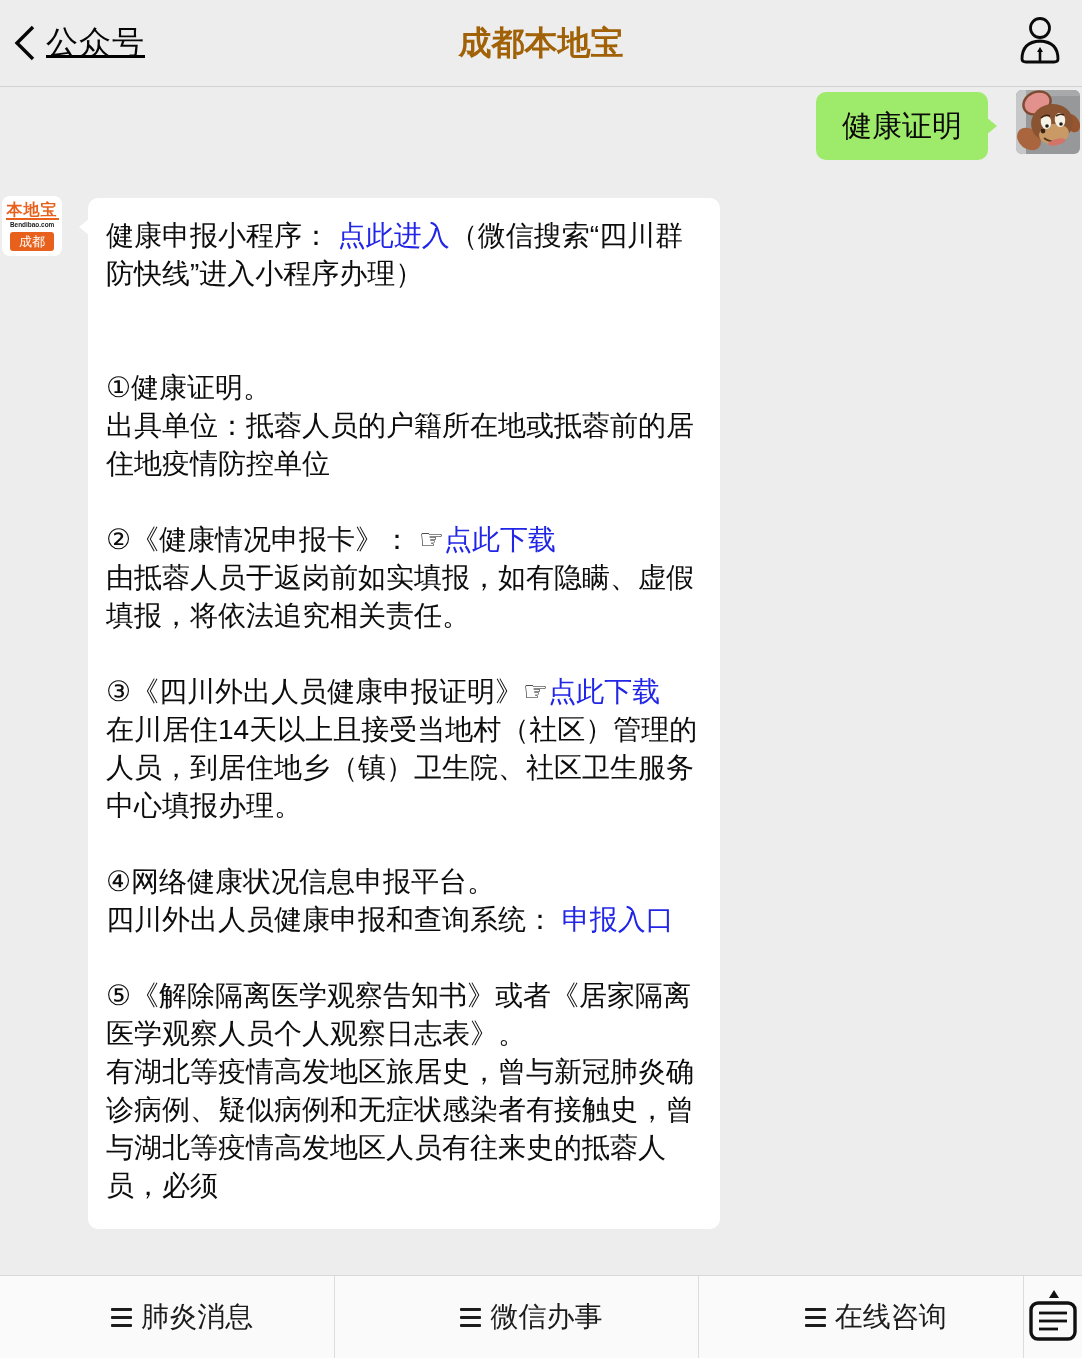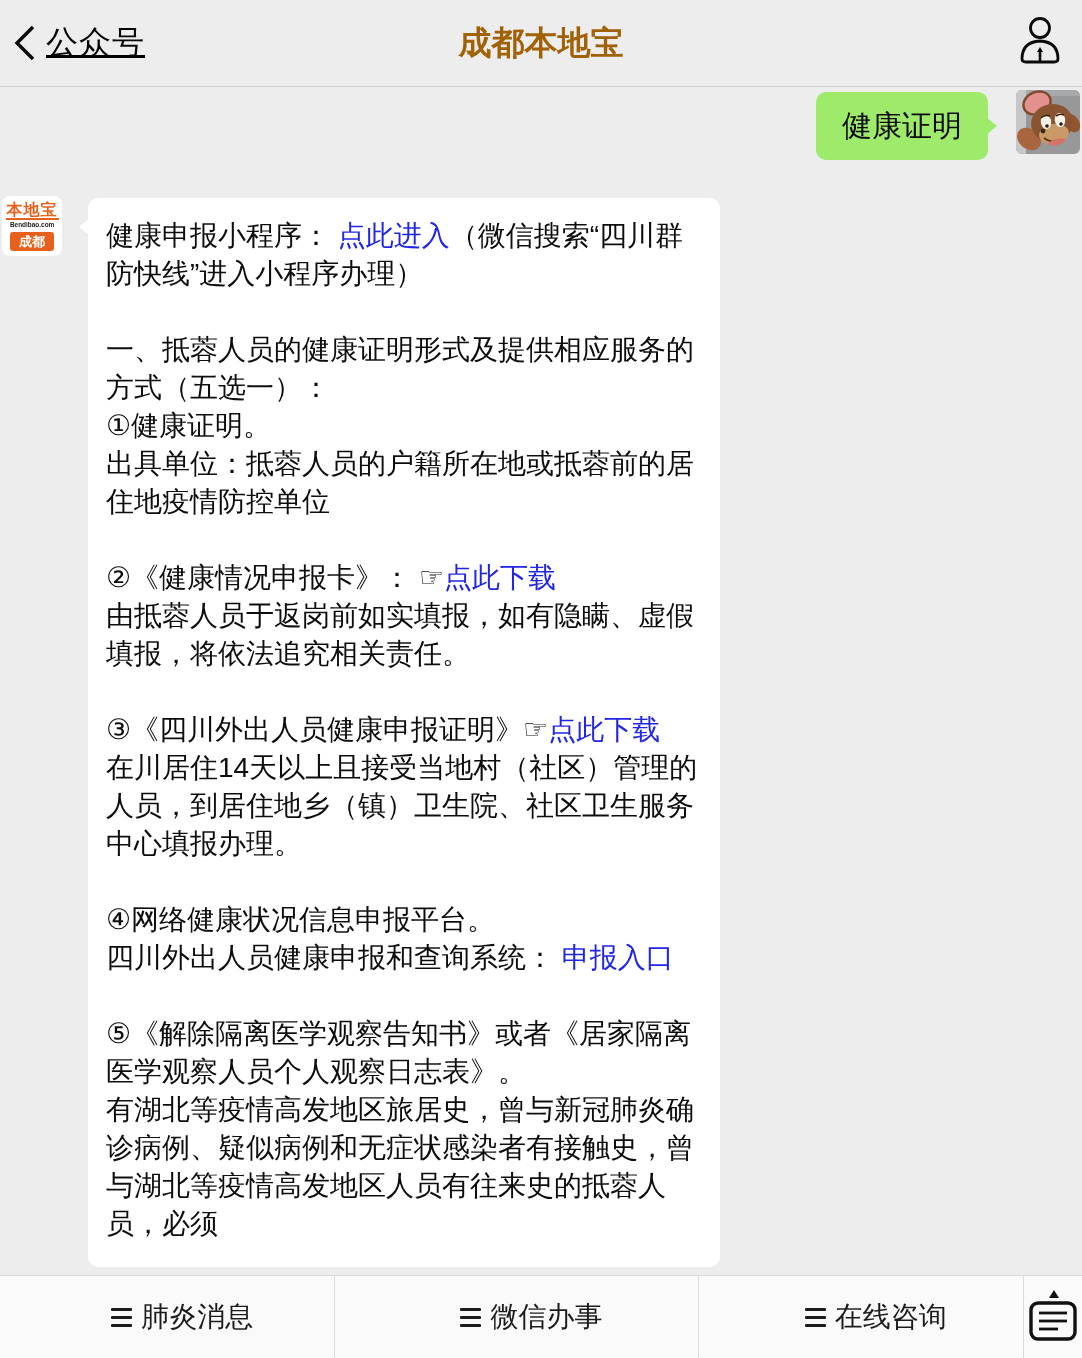--- a/index.html
+++ b/index.html
@@ -48,21 +48,21 @@
   
   .oa-avatar{
     position:absolute;top:109px;left:2px;width:60px;height:60px;
     background:#fff;border-radius:8px;overflow:hidden;
     display:flex;flex-direction:column;align-items:center;
     box-sizing:border-box;padding-top:5px;
   }
   .oa-avatar .l1{font-size:16px;font-weight:bold;color:#e8611c;letter-spacing:1px;line-height:17px;border-bottom:2px solid #e8611c;padding:0 1px;}
   .oa-avatar .l2{font-size:7px;font-weight:bold;color:#1a1a1a;line-height:10px;transform:scale(.92);}
   .oa-avatar .l3{
-    margin-top:2px;background:#e8611c;color:#fff;font-size:13px;font-weight:bold;
+    margin-top:2px;background:#e8611c;color:#fff;font-size:13px;font-weight:normal;
     border-radius:3px;padding:1px 9px;line-height:17px;
   }
   .white-bubble{
     position:absolute;top:111px;left:88px;width:632px;
     background:#ffffff;border-radius:10px;
     box-sizing:border-box;padding:19px 20px 24px 18px;
   }
   .white-bubble::before{
     content:"";position:absolute;left:-9px;top:20px;
     width:0;height:0;border-top:9px solid transparent;
@@ -153,21 +153,21 @@
 
   <div class="oa-avatar">
     <span class="l1">本地宝</span>
     <span class="l2">Bendibao.com</span>
     <span class="l3">成都</span>
   </div>
 
   <div class="white-bubble">
     <div>
         <p class="msg-p"><span>健康申报小程序： </span><span class="msg-link">点此进入</span><span>（微信搜索“四川群防快线”进入小程序办理）</span></p>
-        <p class="msg-p"><span>一、抵蓉人员的健康证明形式及提供相应服务的方式（五选一）：</span><br><span>①健康证明。</span><br><span>出具单位：抵蓉人员的户籍所在地或抵蓉前的居住地疫情防控单位</span></p>
+        <p class="msg-p"><br><span>①健康证明。</span><br><span>出具单位：抵蓉人员的户籍所在地或抵蓉前的居住地疫情防控单位</span></p>
         <p class="msg-p"><span>②《健康情况申报卡》： ☞</span><span class="msg-link">点此下载</span><br><span>由抵蓉人员于返岗前如实填报，如有隐瞒、虚假填报，将依法追究相关责任。</span></p>
         <p class="msg-p"><span>③《四川外出人员健康申报证明》☞</span><span class="msg-link">点此下载</span><br><span>在川居住14天以上且接受当地村（社区）管理的人员，到居住地乡（镇）卫生院、社区卫生服务中心填报办理。</span></p>
         <p class="msg-p"><span>④网络健康状况信息申报平台。</span><br><span>四川外出人员健康申报和查询系统： </span><span class="msg-link">申报入口</span></p>
         <p class="msg-p"><span>⑤《解除隔离医学观察告知书》或者《居家隔离医学观察人员个人观察日志表》。</span><br><span>有湖北等疫情高发地区旅居史，曾与新冠肺炎确诊病例、疑似病例和无症状感染者有接触史，曾与湖北等疫情高发地区人员有往来史的抵蓉人员，必须</span></p>
       </div>
   </div>
 </div>
 
 <div class="toolbar">
   <div class="tb-item w1">

